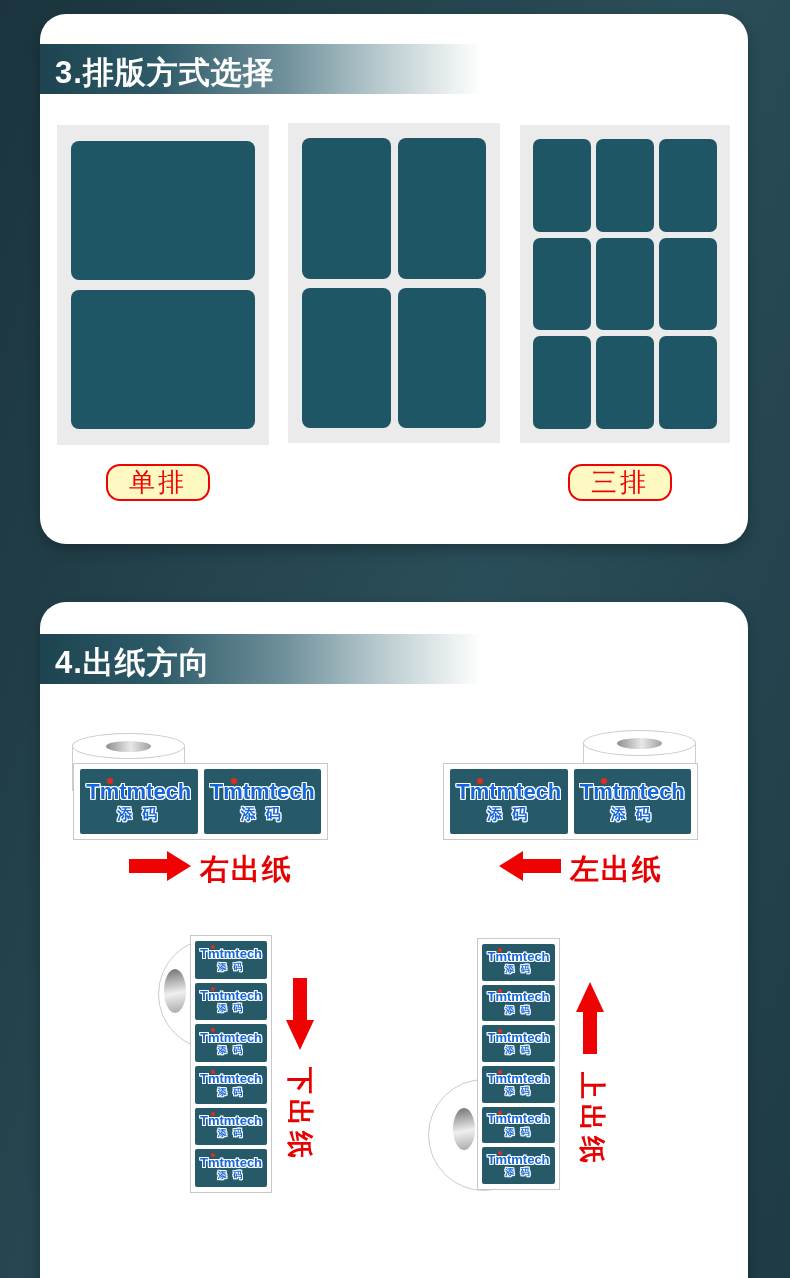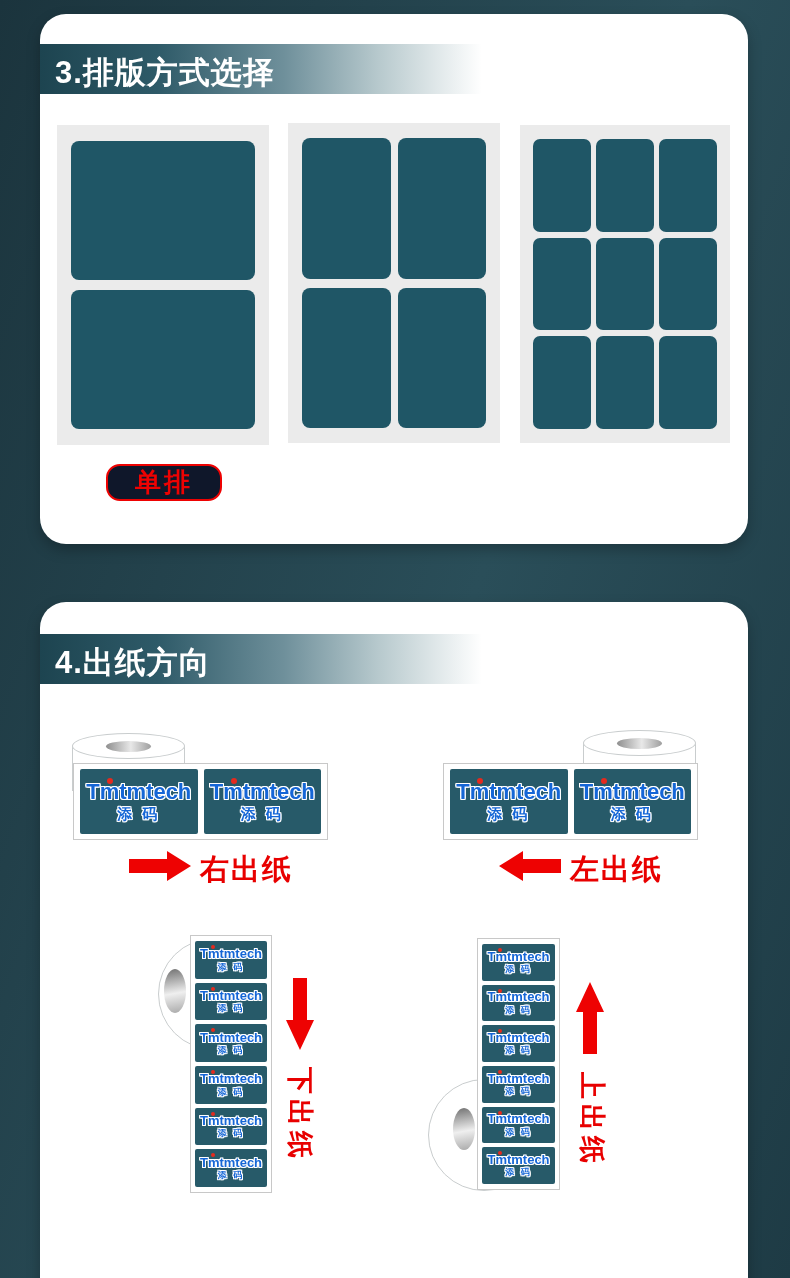--- a/index.html
+++ b/index.html
@@ -16,22 +16,22 @@
   .card1 .hdr{top:30px;}
   .card2 .hdr{top:32px;}
 
   
   .sheet{position:absolute;background:#ebebeb;display:grid;box-sizing:border-box;}
   .tile{background:#1f5666;border-radius:8px;}
   .s1{left:17px;top:111px;width:212px;height:320px;padding:16px 14px;grid-template-rows:1fr 1fr;gap:10px;}
   .s2{left:248px;top:109px;width:212px;height:320px;padding:15px 14px;grid-template-columns:1fr 1fr;grid-template-rows:1fr 1fr;gap:9px 7px;}
   .s3{left:480px;top:111px;width:210px;height:318px;padding:14px 13px;grid-template-columns:1fr 1fr 1fr;grid-template-rows:1fr 1fr 1fr;gap:6px 5px;}
   .s3 .tile{border-radius:7px;}
-  .pill{position:absolute;top:450px;width:116px;height:37px;box-sizing:border-box;border:2px solid #ee0202;
-        border-radius:14px;background:#0f172a;color:#ee0202;font-size:26px;font-weight:bold;letter-spacing:3px;
+  .pill{position:absolute;top:450px;width:104px;height:37px;box-sizing:border-box;border:2px solid #ee0202;
+        border-radius:14px;background:#fef9c3;color:#ee0202;font-size:26px;font-weight:normal;letter-spacing:3px;
         display:flex;align-items:center;justify-content:center;}
   .b1{left:66px;} .b2{left:297px;} .b3{left:528px;}
 
   
   .roll{position:absolute;width:113px;height:58px;z-index:1;}
   .roll .body{position:absolute;left:0;right:0;top:13px;bottom:0;background:#fff;
               border-left:1px solid #c9cdce;border-right:1px solid #c9cdce;}
   .roll .top{position:absolute;left:0;top:0;width:113px;height:26px;box-sizing:border-box;background:#fff;
              border:1px solid #c9cdce;border-radius:50%;}
   .roll .hole{position:absolute;left:34px;top:8px;width:45px;height:11px;border-radius:50%;
@@ -96,20 +96,21 @@
       <div class="tile"></div>
       <div class="tile"></div>
       <div class="tile"></div>
       <div class="tile"></div>
       <div class="tile"></div>
       <div class="tile"></div>
       <div class="tile"></div>
     </div>
 
     <div class="pill b1">单排</div>
+    <div class="pill b3">三排</div>
   </section>
 
   <section class="card card2">
     <div class="hdr">
       <span>4.出纸方向</span>
     </div>
 
     <div class="roll rollA">
       <div class="body"></div>
       <div class="top"></div>

